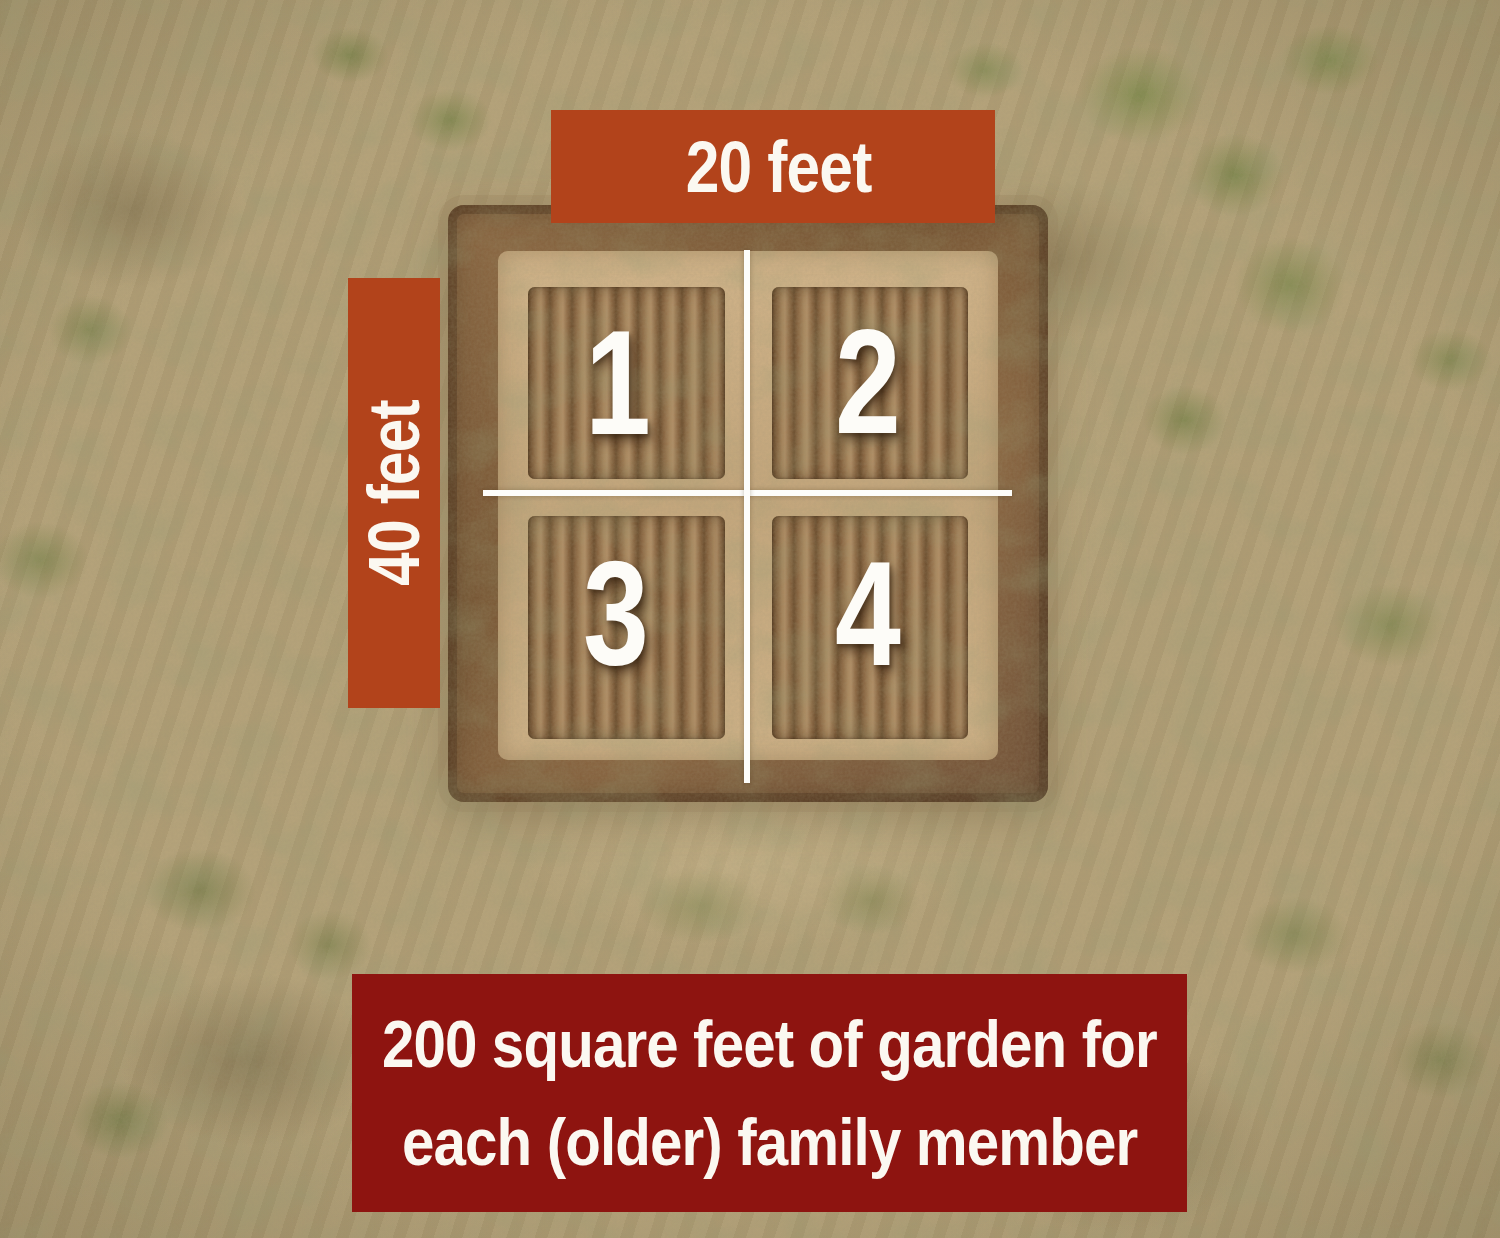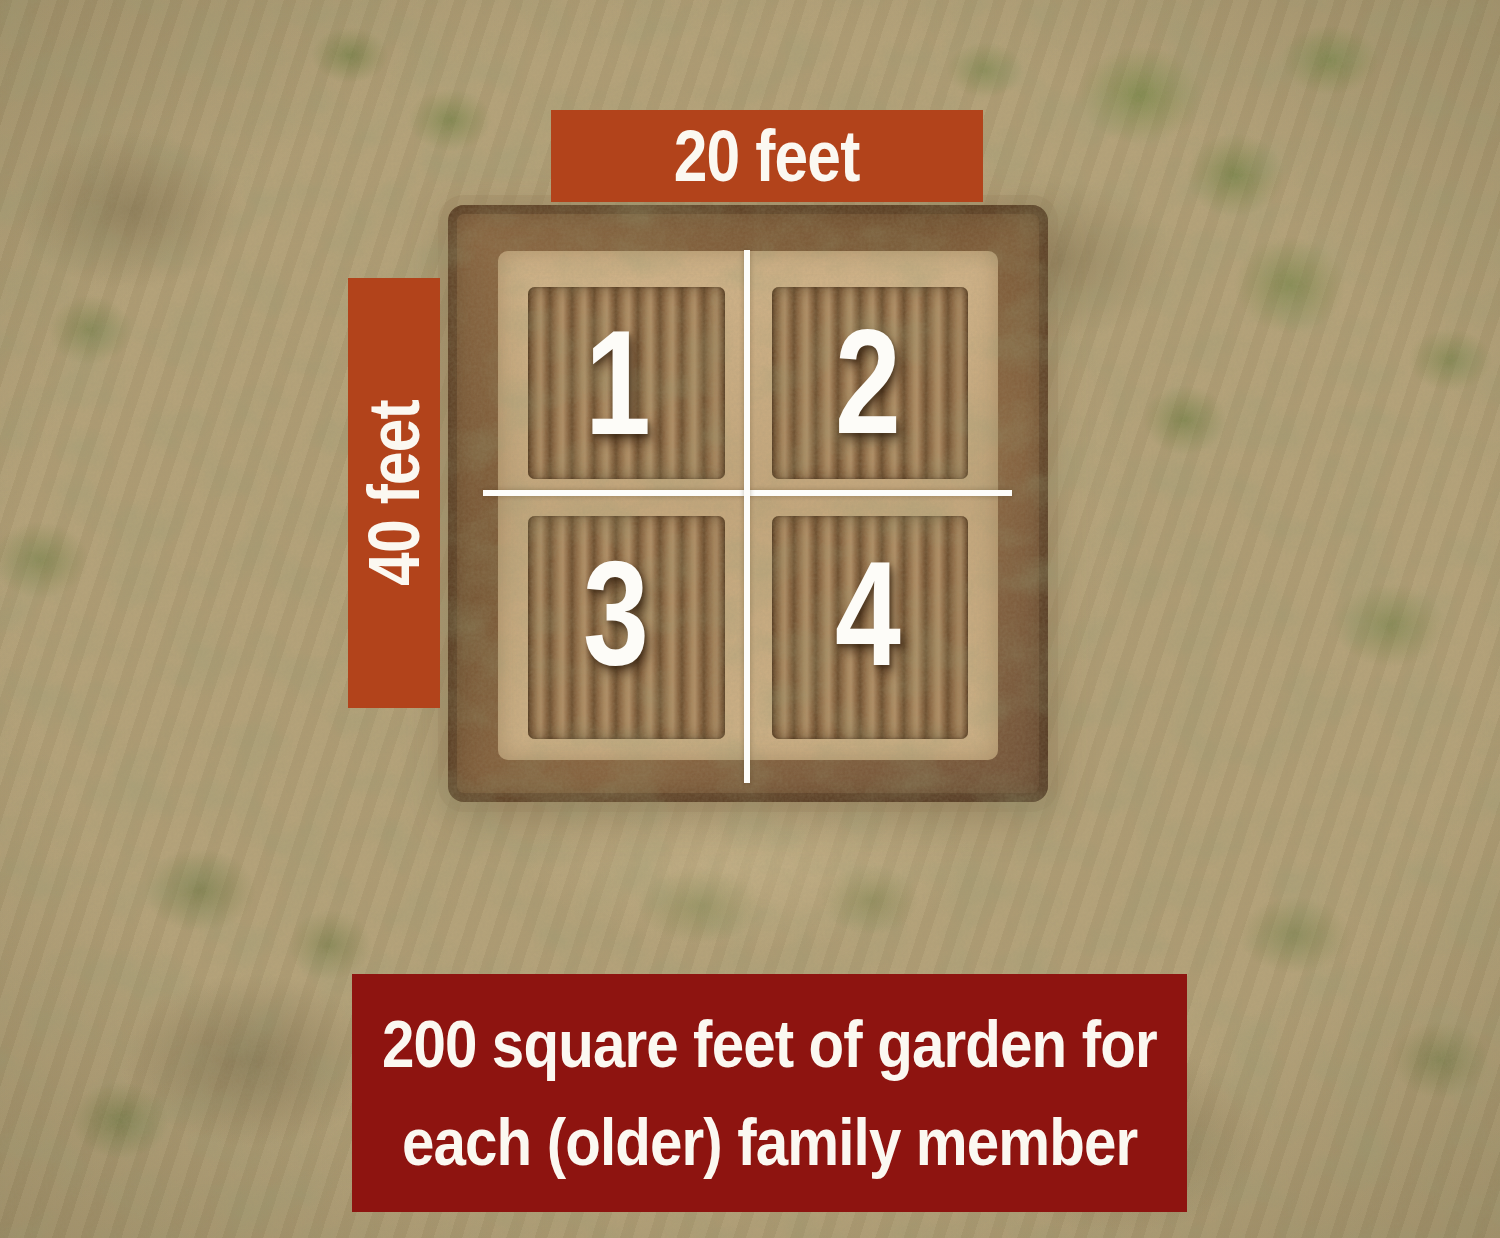--- a/index.html
+++ b/index.html
@@ -98,21 +98,21 @@
 
   
   .dim-label{
     position:absolute;z-index:12;background:#b2431b;
     display:flex;align-items:center;justify-content:center;
   }
   .dim-label .txt{
     color:#fbf8f1;font-weight:700;font-size:72px;letter-spacing:-1px;white-space:nowrap;
     transform:scaleX(.84);
   }
-  .dim-top{left:551px;top:110px;width:432px;height:92px;}
+  .dim-top{left:551px;top:110px;width:432px;height:113px;padding-left:12px;}
   .dim-left{left:348px;top:278px;width:92px;height:430px;}
   .dim-left .txt{transform:rotate(-90deg) scaleX(.84);}
 
   
   .banner{
     position:absolute;left:352px;top:974px;width:835px;height:238px;z-index:12;
     background:#8e1410;display:flex;flex-direction:column;align-items:center;justify-content:center;gap:28px;
   }
   .banner .line{
     color:#fbf8f1;font-weight:700;font-size:67px;line-height:1.05;letter-spacing:-1px;

